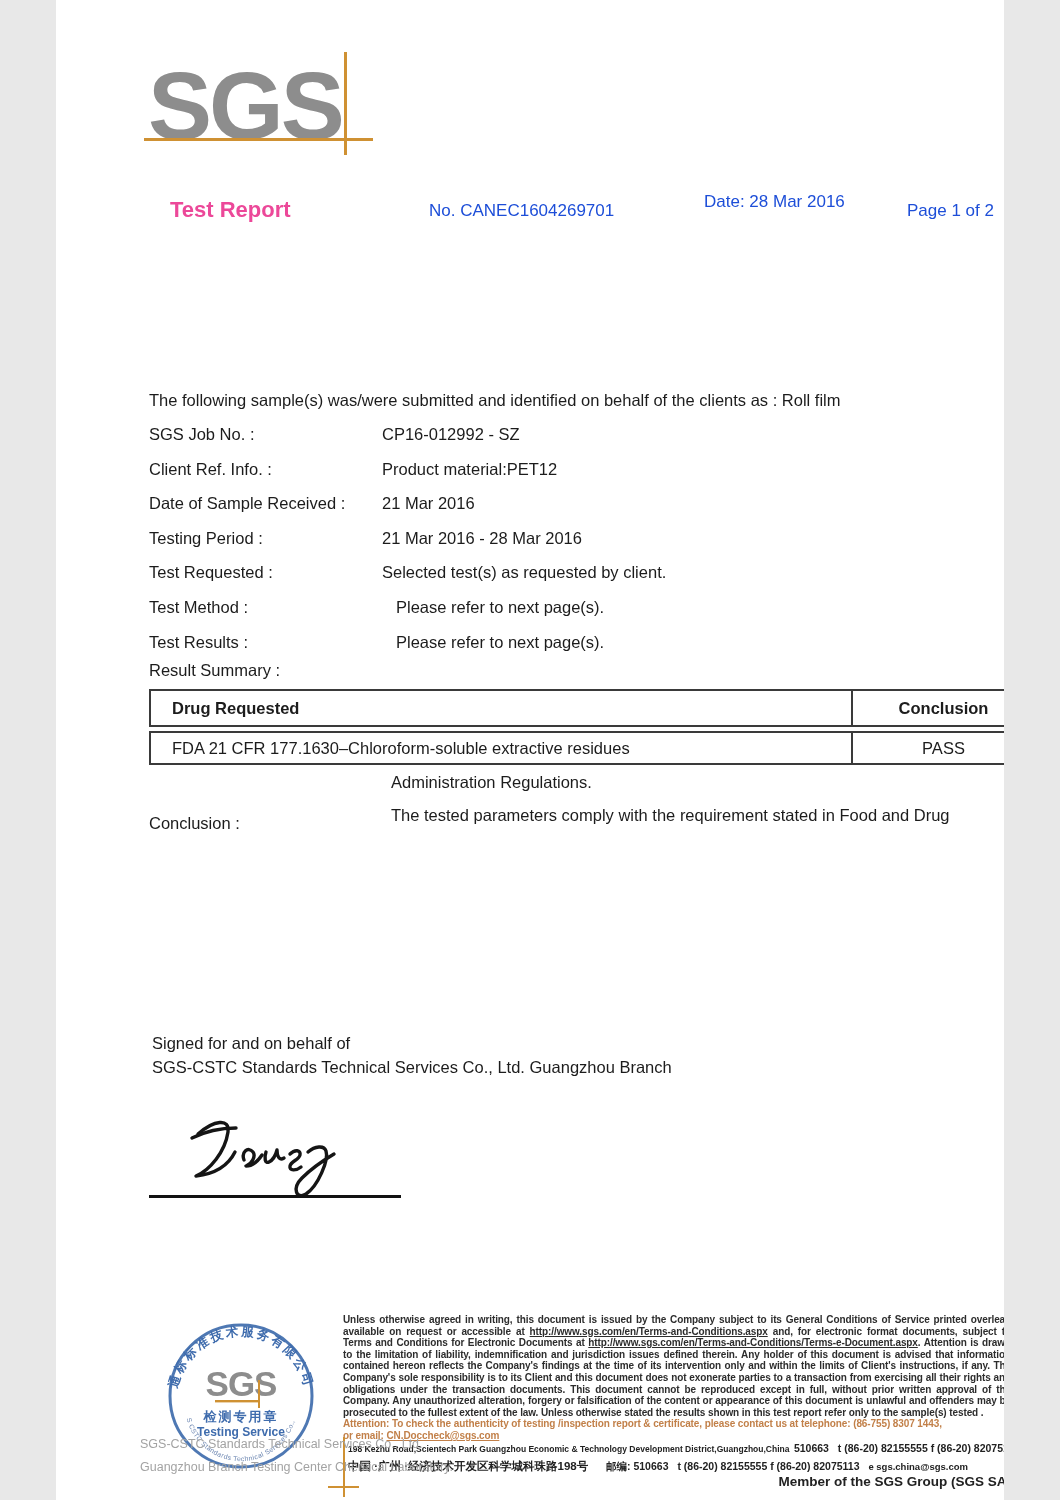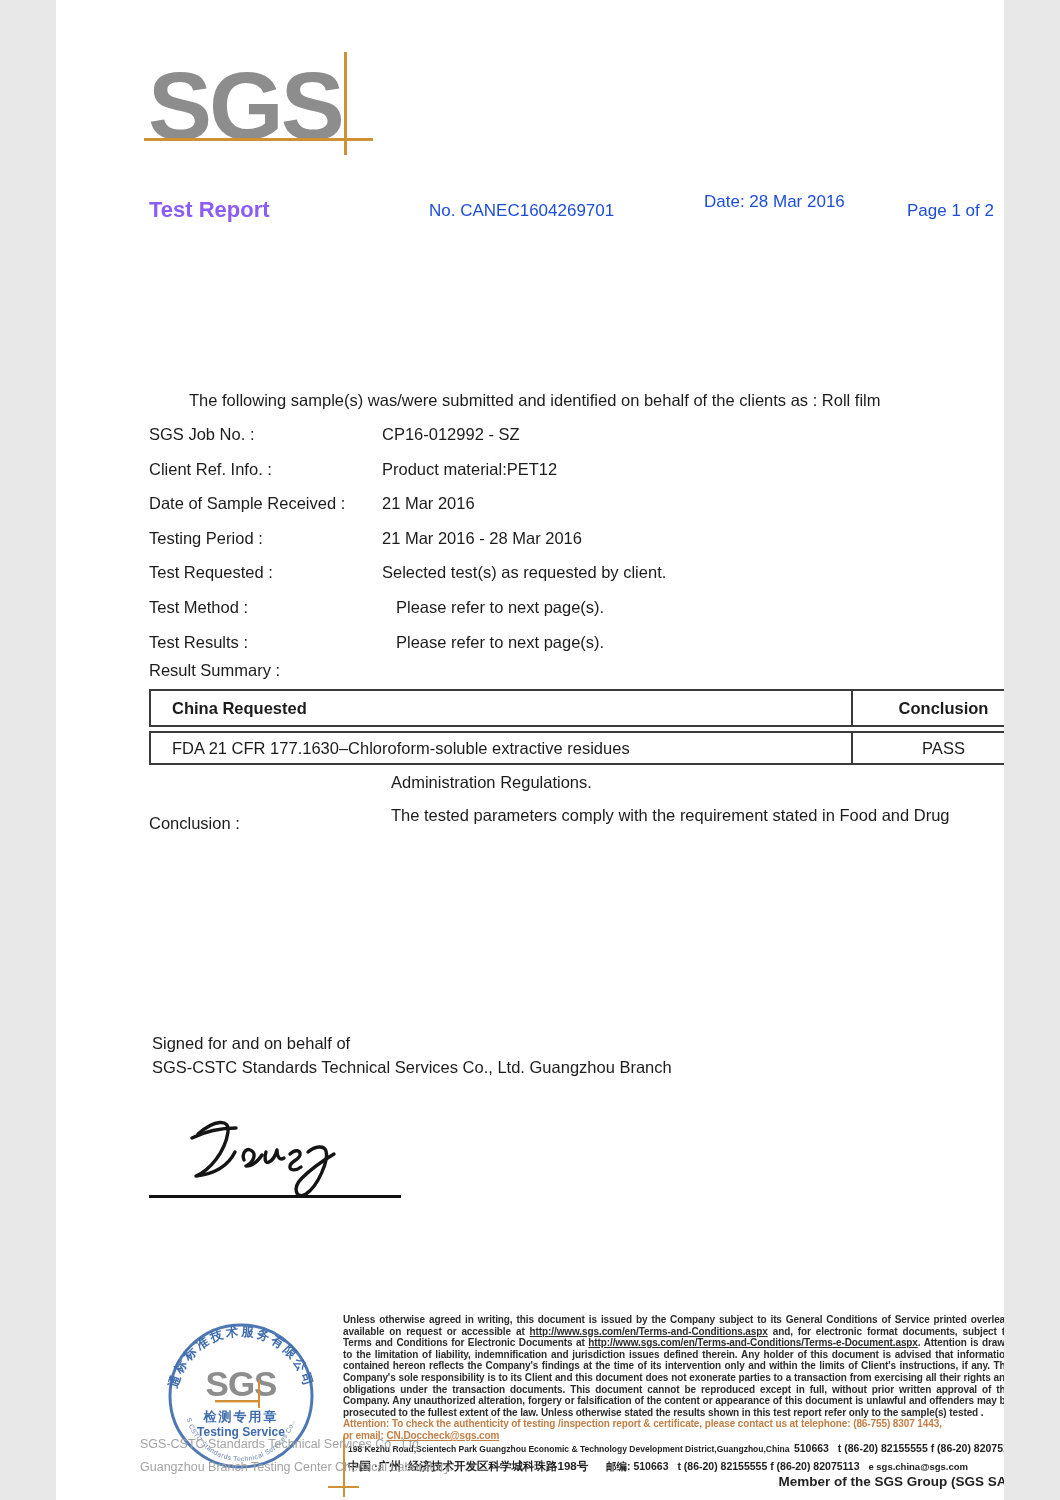--- a/index.html
+++ b/index.html
@@ -8,25 +8,25 @@
     position:relative; width:948px; height:1500px; margin:0 auto;
     background:#ffffff; color:#1c1c1c; overflow:hidden;
   }
   .abs { position:absolute; }
 
   
   .logo-text { font-weight:bold; color:#8d8d8d; font-size:96px; line-height:1; letter-spacing:-3px; }
   .accent-h, .accent-v { background:#cf9133; }
 
   
-  .report-title { font-size:22px; font-weight:bold; color:#8b5cf6; }
+  .report-title { font-size:22px; font-weight:bold; color:#ec4899;margin-left:21px; }
   .header-meta { font-size:17px; color:#1d4ed8; }
 
   
-  .intro { font-size:16.5px;margin-left:40px; }
+  .intro { font-size:16.5px; }
   .fields { width:880px; }
   .field-row { position:relative; height:34.6px; font-size:16.5px; }
   .field-label { position:absolute; left:0; top:0; }
   .field-value { position:absolute; left:233px; top:0; }
 
   .section-label { font-size:16.5px; }
 
   
   .rs-table { left:93px; top:689px; width:887px; }
   .rs-row { display:flex; border:2px solid #3a3a3a; background:#fff; }
@@ -105,21 +105,21 @@
     <div class="field-row">
       <span class="field-label">Test Results :</span>
       <span class="field-value" style="left:247px;">Please refer to next page(s).</span>
     </div>
   </div>
 
   <div class="abs section-label" style="left:93px; top:661px;">Result Summary :</div>
 
   <div class="abs rs-table">
     <div class="rs-row head">
-      <div class="rs-cell-left">China Requested</div>
+      <div class="rs-cell-left">Drug Requested</div>
       <div class="rs-cell-right">Conclusion</div>
     </div>
     <div class="rs-row data">
       <div class="rs-cell-left">FDA 21 CFR 177.1630–Chloroform-soluble extractive residues</div>
       <div class="rs-cell-right">PASS</div>
     </div>
   </div>
 
   <div class="abs conclusion-label" style="left:93px; top:773px;">Conclusion :</div>
   <div class="abs conclusion-text" style="left:335px; top:766px;">

